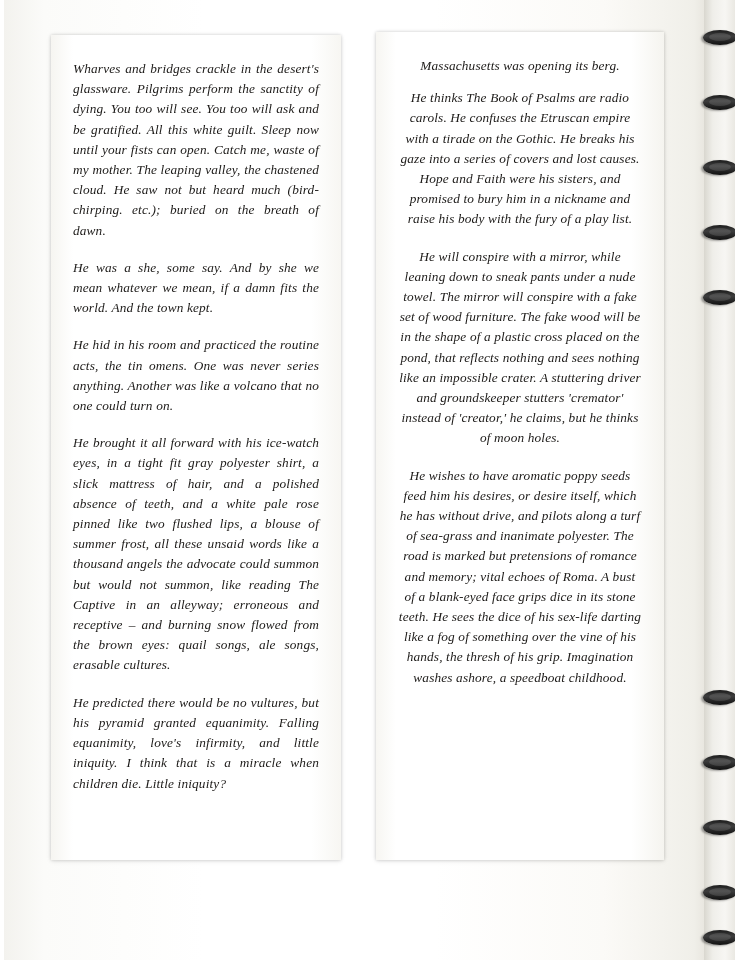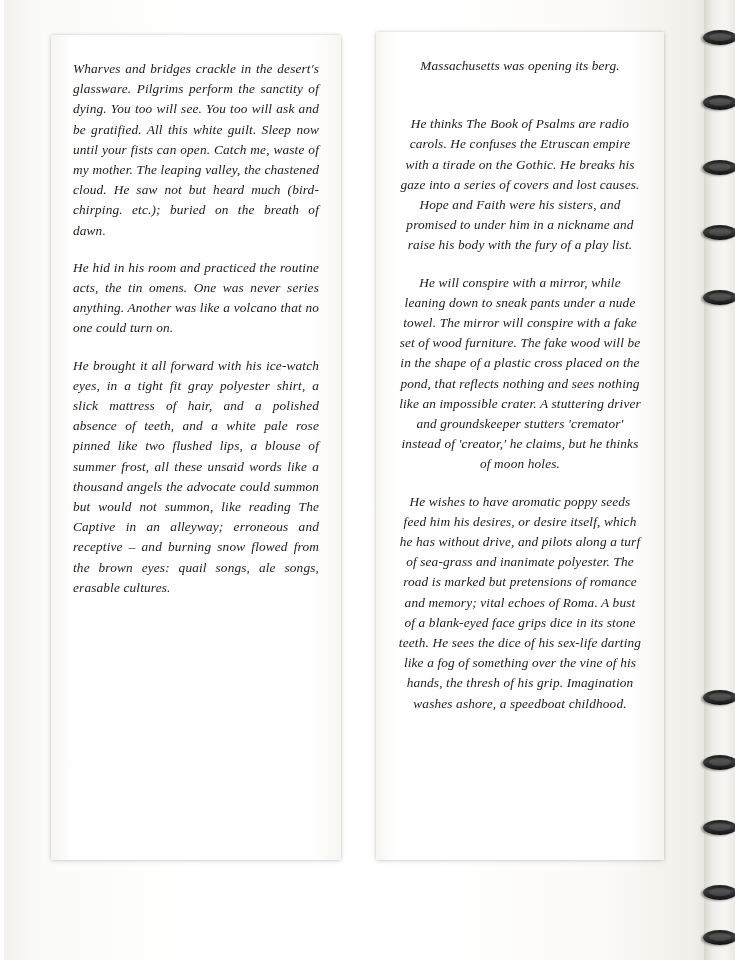--- a/index.html
+++ b/index.html
@@ -112,21 +112,21 @@
     letter-spacing: 0.15px;
   }
   .left .stanza {
     text-align: justify;
     text-justify: inter-word;
   }
   .right .stanza {
     text-align: center;
   }
   .right .stanza.first {
-    margin-bottom: 38px;
+    margin-bottom: 12px;
   }
 
   
   .stanza { text-rendering: optimizeLegibility; }
 
 </style>
 </head>
 <body>
 
 <div class="notebook">
@@ -143,27 +143,29 @@
     <div class="ring" style="top:690px"></div>
     <div class="ring" style="top:755px"></div>
     <div class="ring" style="top:820px"></div>
     <div class="ring" style="top:885px"></div>
     <div class="ring" style="top:930px"></div>
   </div>
 
   <div class="slip left">
     <div class="col-inner left">
       <p class="stanza">Wharves and bridges crackle in the desert's glassware. Pilgrims perform the sanctity of dying. You too will see. You too will ask and be gratified. All this white guilt. Sleep now until your fists can open. Catch me, waste of my mother. The leaping valley, the chastened cloud. He saw not but heard much (bird-chirping. etc.); buried on the breath of dawn.</p>
+      <p class="stanza">He was a she, some say. And by she we mean whatever we mean, if a damn fits the world. And the town kept.</p>
       <p class="stanza">He hid in his room and practiced the routine acts, the tin omens. One was never series anything. Another was like a volcano that no one could turn on.</p>
       <p class="stanza">He brought it all forward with his ice-watch eyes, in a tight fit gray polyester shirt, a slick mattress of hair, and a polished absence of teeth, and a white pale rose pinned like two flushed lips, a blouse of summer frost, all these unsaid words like a thousand angels the advocate could summon but would not summon, like reading The Captive in an alleyway; erroneous and receptive – and burning snow flowed from the brown eyes: quail songs, ale songs, erasable cultures.</p>
+      <p class="stanza">He predicted there would be no vultures, but his pyramid granted equanimity. Falling equanimity, love's infirmity, and little iniquity. I think that is a miracle when children die. Little iniquity?</p>
     </div>
   </div>
 
   <div class="slip right">
     <div class="col-inner right">
       <p class="stanza first">Massachusetts was opening its berg.</p>
-      <p class="stanza">He thinks The Book of Psalms are radio carols. He confuses the Etruscan empire with a tirade on the Gothic. He breaks his gaze into a series of covers and lost causes. Hope and Faith were his sisters, and promised to under him in a nickname and raise his body with the fury of a play list.</p>
+      <p class="stanza">He thinks The Book of Psalms are radio carols. He confuses the Etruscan empire with a tirade on the Gothic. He breaks his gaze into a series of covers and lost causes. Hope and Faith were his sisters, and promised to bury him in a nickname and raise his body with the fury of a play list.</p>
       <p class="stanza">He will conspire with a mirror, while leaning down to sneak pants under a nude towel. The mirror will conspire with a fake set of wood furniture. The fake wood will be in the shape of a plastic cross placed on the pond, that reflects nothing and sees nothing like an impossible crater. A stuttering driver and groundskeeper stutters 'cremator' instead of 'creator,' he claims, but he thinks of moon holes.</p>
       <p class="stanza">He wishes to have aromatic poppy seeds feed him his desires, or desire itself, which he has without drive, and pilots along a turf of sea-grass and inanimate polyester. The road is marked but pretensions of romance and memory; vital echoes of Roma. A bust of a blank-eyed face grips dice in its stone teeth. He sees the dice of his sex-life darting like a fog of something over the vine of his hands, the thresh of his grip. Imagination washes ashore, a speedboat childhood.</p>
     </div>
   </div>
 
 </div>
 
 </body></html>

